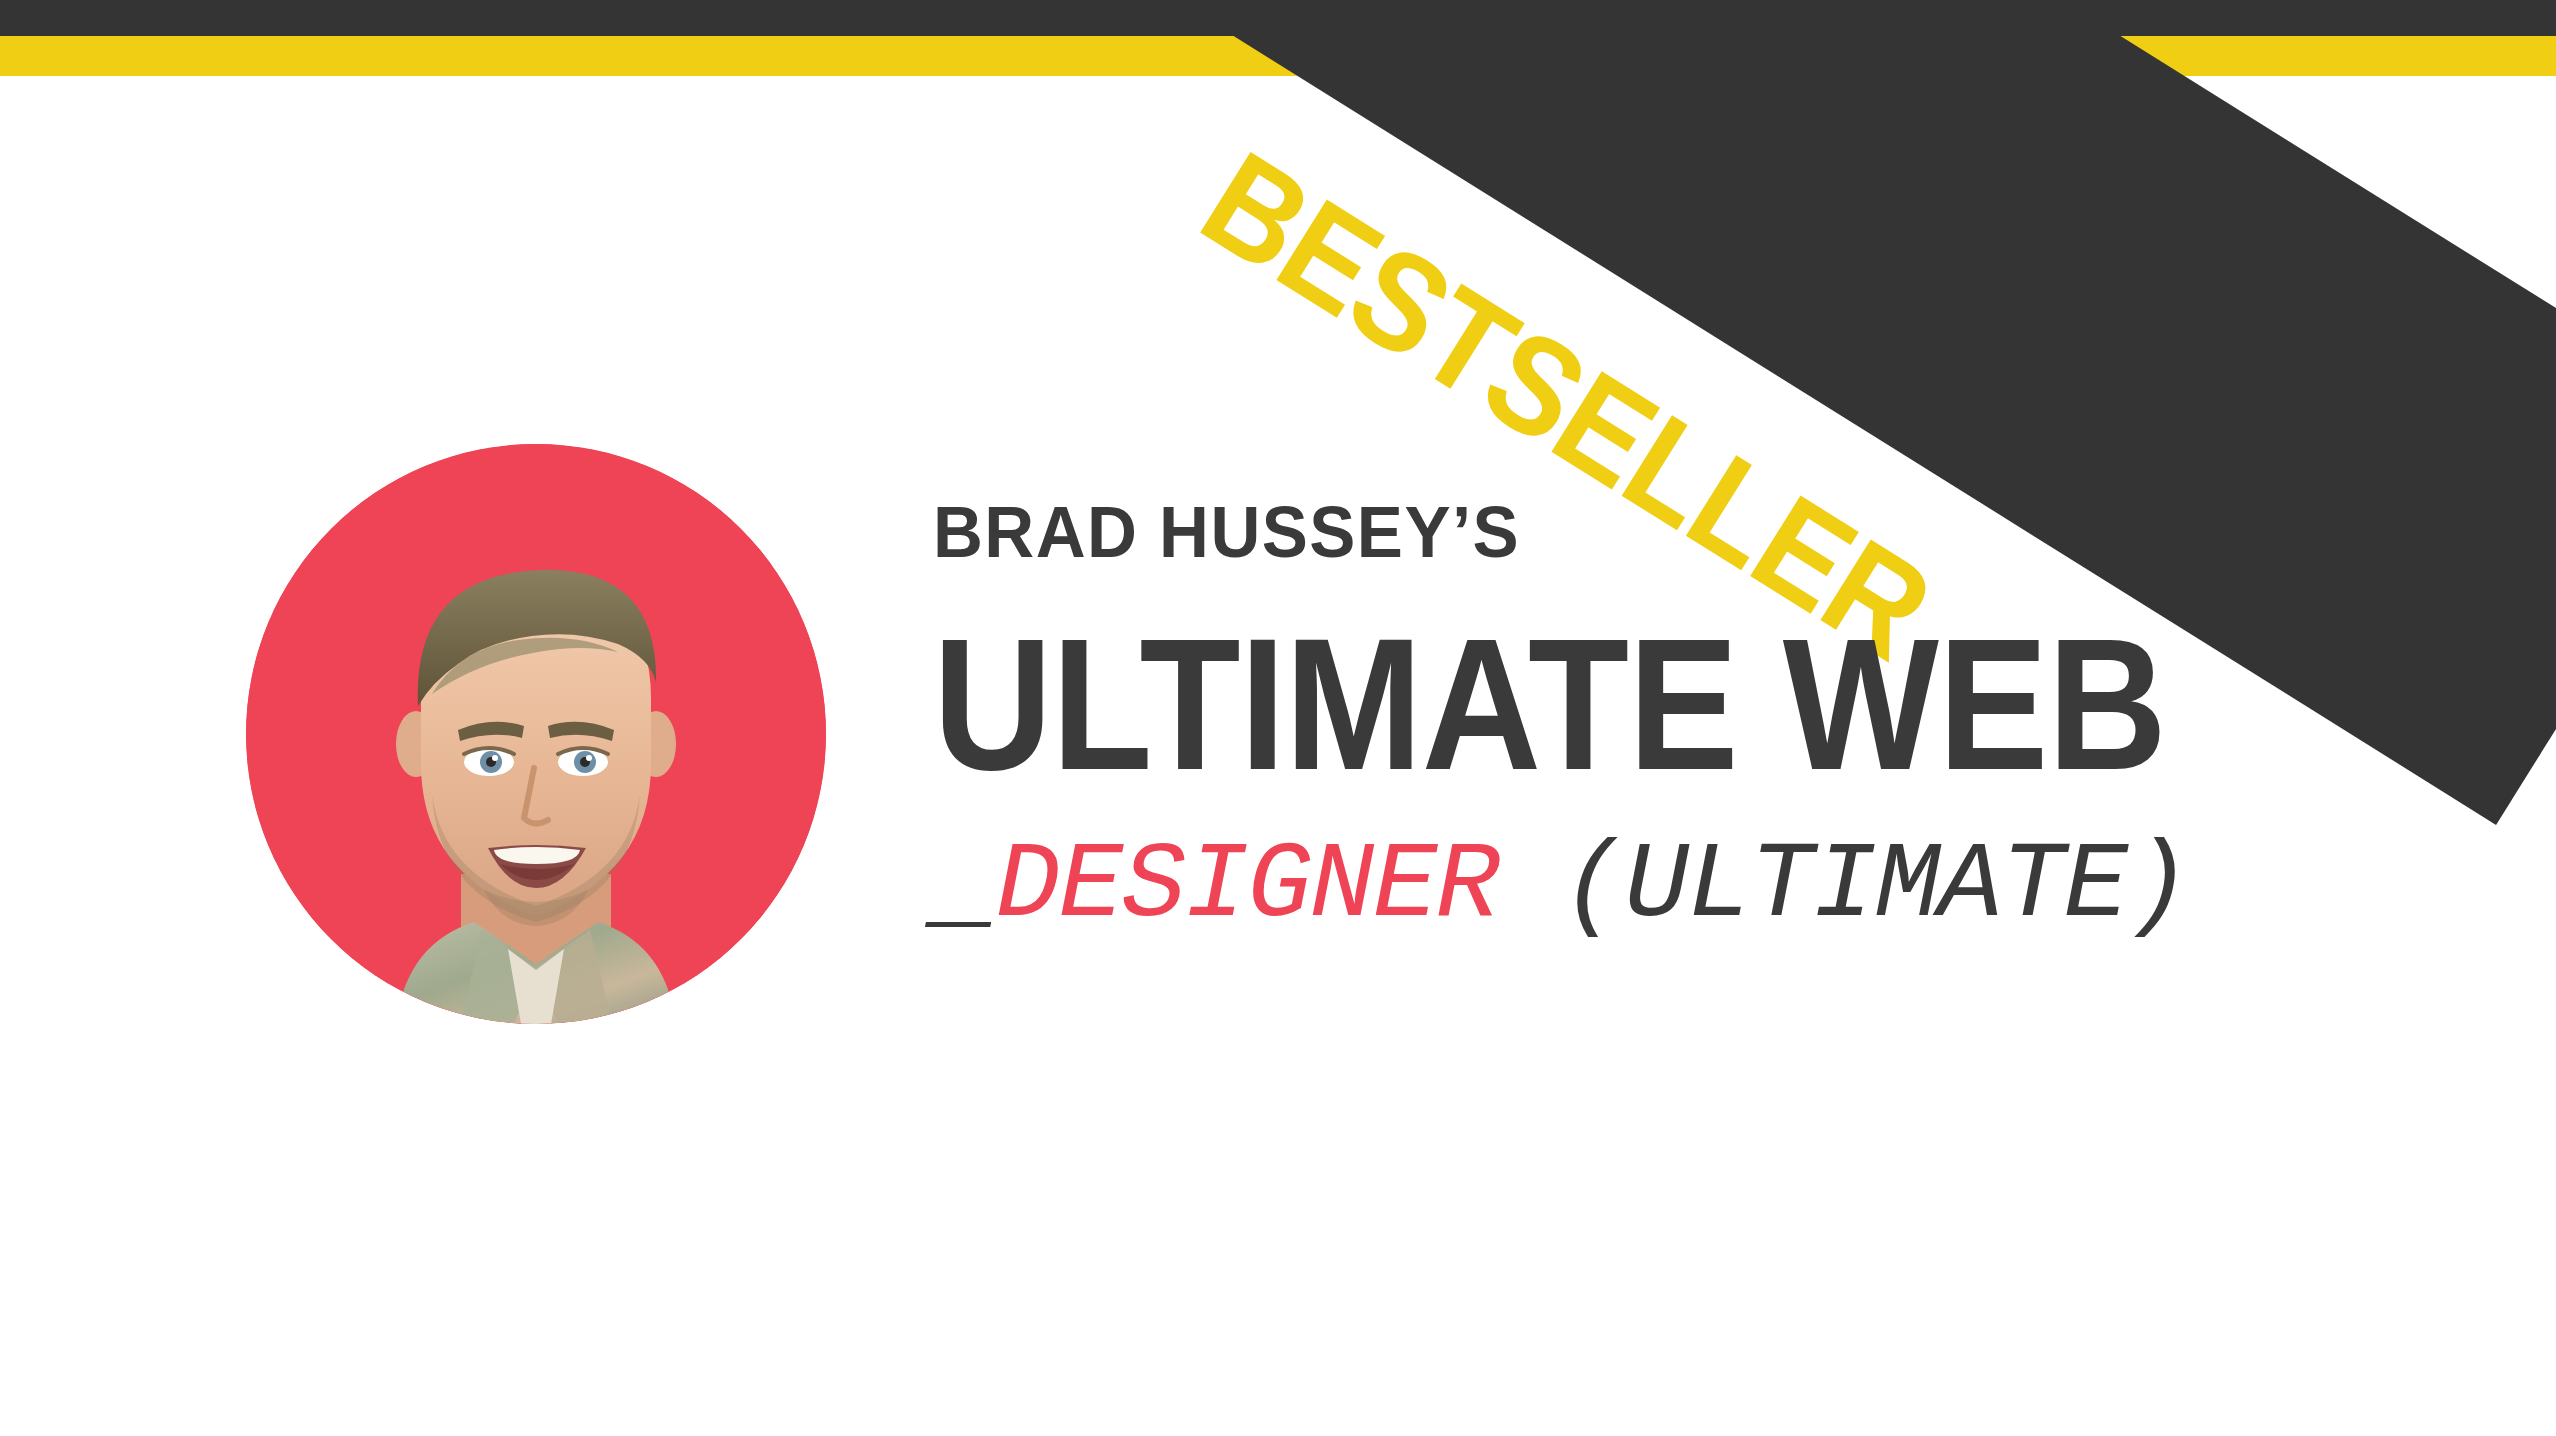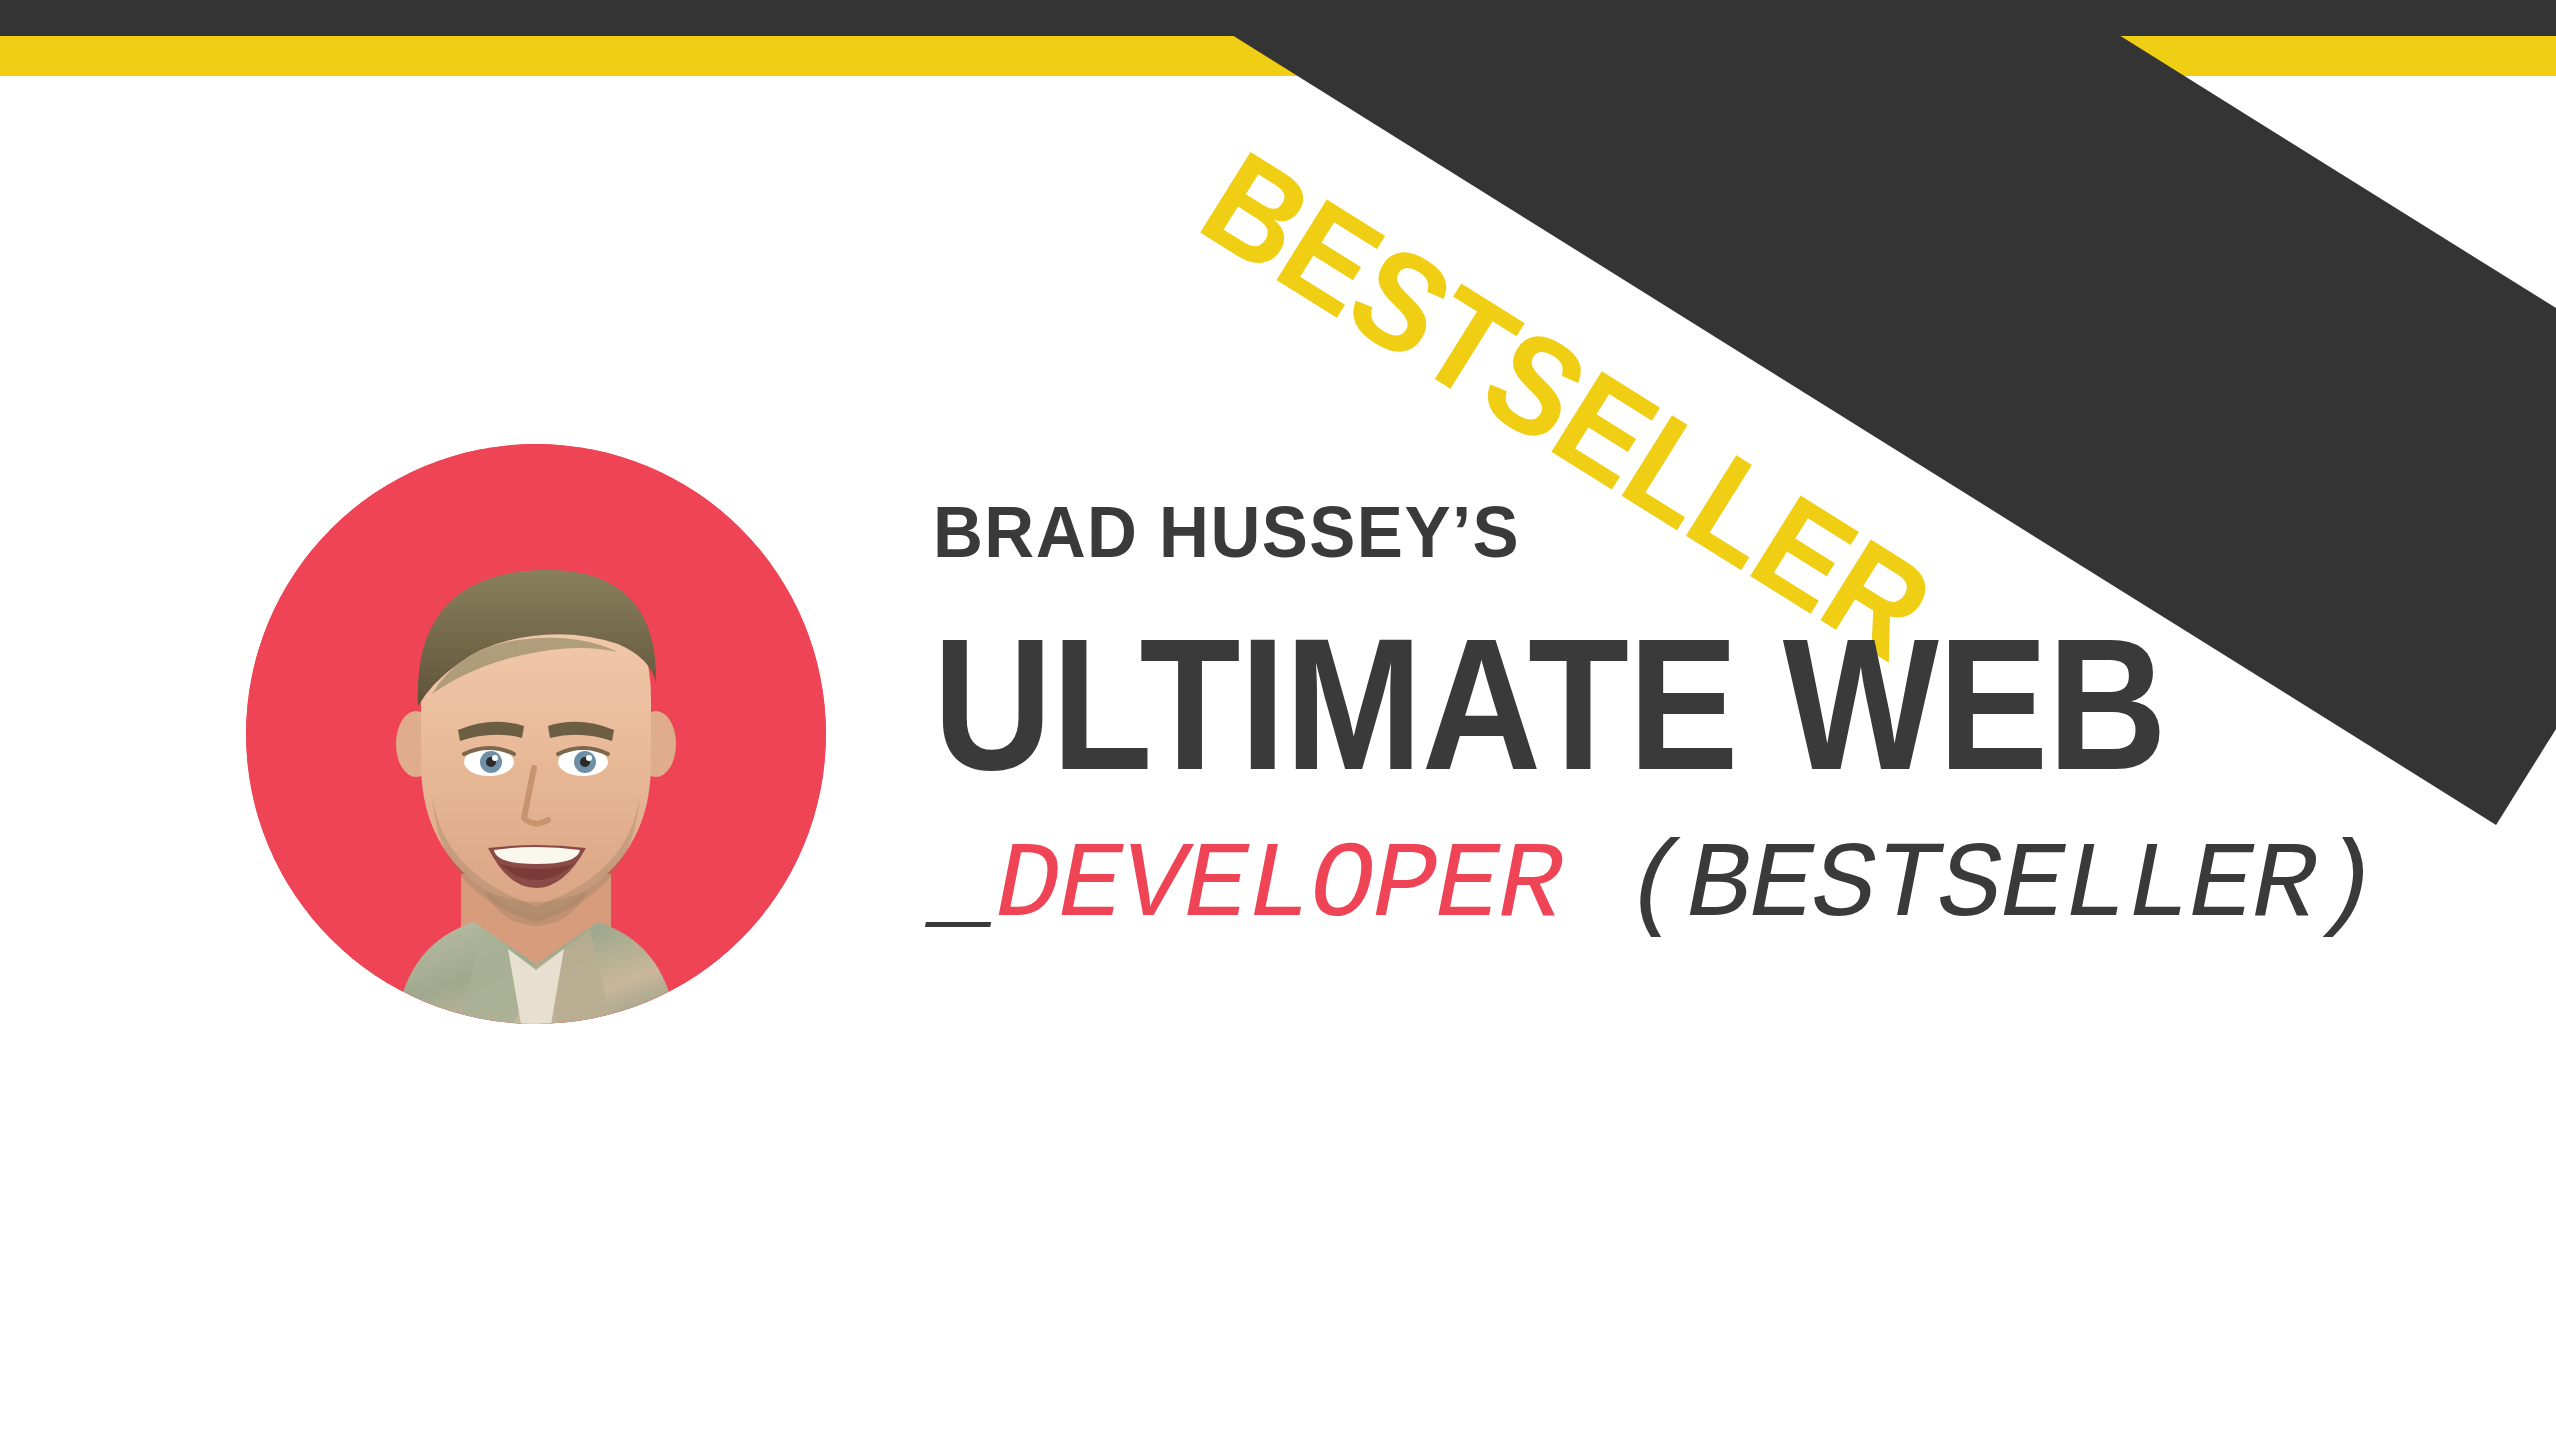--- a/index.html
+++ b/index.html
@@ -233,17 +233,17 @@
           <path d="M238 446 Q290 470 342 446 Q326 480 290 482 Q254 480 238 446 Z" fill="#8E7A5E" opacity="0.30"></path>
         </g>
       </svg>
     </div>
   </div>
 
   <div class="headline">
     <div class="kicker">BRAD HUSSEY’S</div>
     <div class="title">ULTIMATE WEB</div>
     <div class="subtitle">
-      <span class="underscore">_</span><span class="designer">DEVELOPER</span><span class="developer"> (BESTSELLER)</span>
+      <span class="underscore">_</span><span class="designer">DESIGNER</span><span class="developer"> (ULTIMATE)</span>
     </div>
   </div>
 
 </div>
 
 </body></html>

